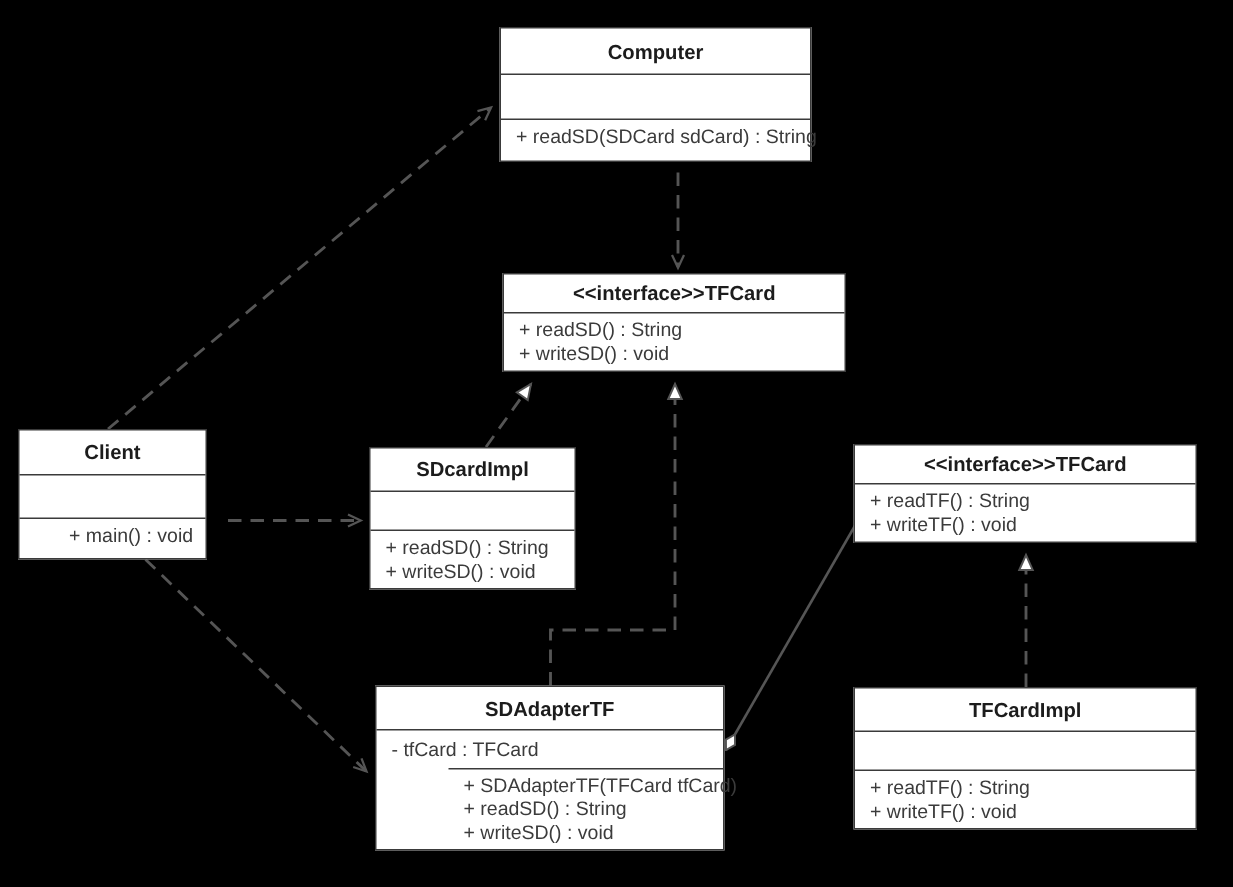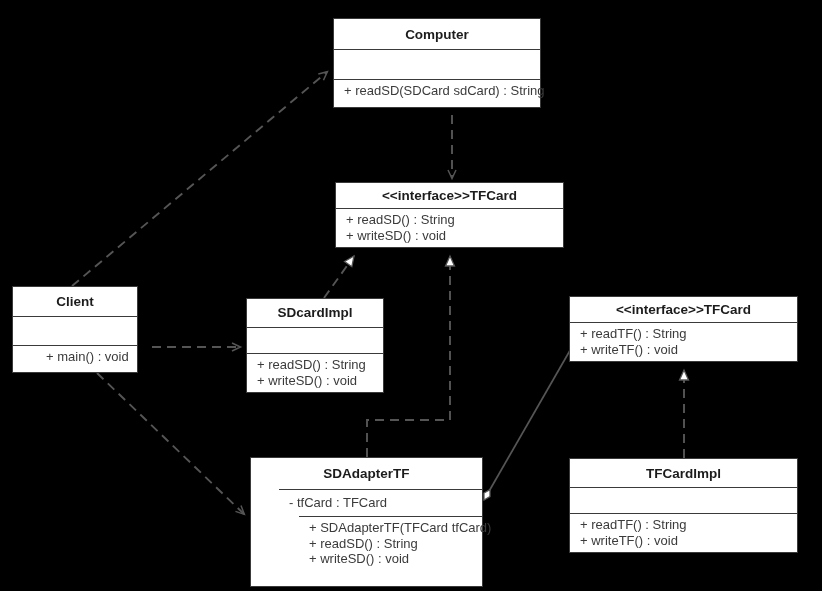--- a/index.html
+++ b/index.html
@@ -160,25 +160,25 @@
     <div class="uml-title" style="height:32px;">
       <span>&lt;&lt;interface&gt;&gt;</span>
         <span>TFCard</span>
     </div>
     <div class="uml-ops uml-sep" style="flex:1;">
       <div class="member">+ readTF() : String</div>
       <div class="member">+ writeTF() : void</div>
     </div>
   </div>
 
-  <div class="uml-box" style="left:250px; top:457px; width:233px; height:130px;">
+  <div class="uml-box" style="left:250px; top:457px; width:233px; height:110px;">
     <div class="uml-title" style="height:31px;">
       <span>SDAdapterTF</span>
     </div>
-    <div class="uml-attrs uml-sep" style="height:27px; padding-top:5px;margin-left:28px;">
+    <div class="uml-attrs uml-sep" style="height:27px; padding-top:5px;">
       <div class="member">- tfCard : TFCard</div>
     </div>
     <div class="uml-ops uml-sep" style="flex:1;margin-left:48px;">
       <div class="member">+ SDAdapterTF(TFCard tfCard)</div>
       <div class="member">+ readSD() : String</div>
       <div class="member">+ writeSD() : void</div>
     </div>
   </div>
 
   <div class="uml-box" style="left:569px; top:458px; width:229px; height:95px;">

